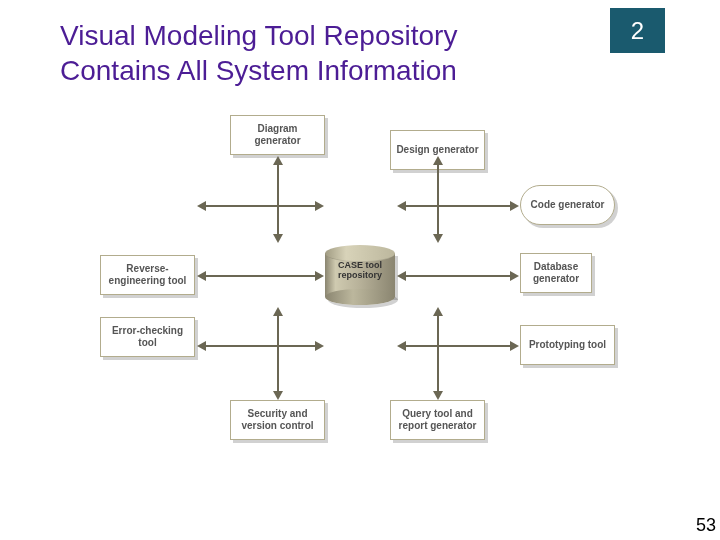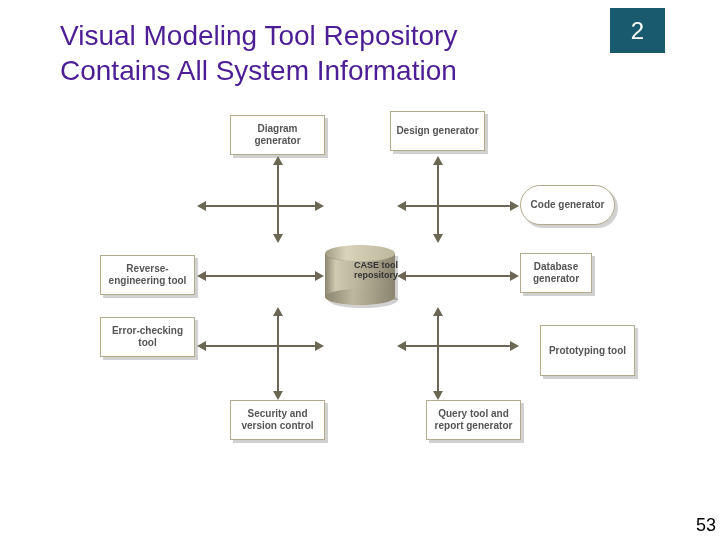--- a/index.html
+++ b/index.html
@@ -53,32 +53,32 @@
     text-align: center;
     display: flex;
     align-items: center;
     justify-content: center;
     padding: 4px;
     box-sizing: border-box;
     line-height: 1.2;
   }
   
   .b-diagram   { left: 130px; top: 5px;  width: 95px; height: 40px; }
-  .b-design    { left: 290px; top: 1px;  width: 95px; height: 40px; }
+  .b-design    { left: 290px; top: 20px;  width: 95px; height: 40px; }
   
   .b-drawing   { left: 0px;   top: 75px;  width: 95px; height: 40px; }
   .b-reverse   { left: 0px;   top: 145px; width: 95px; height: 40px; }
   .b-error     { left: 0px;   top: 207px; width: 95px; height: 40px; }
   
   .b-code      { left: 420px; top: 75px;  width: 95px; height: 40px; border-radius: 20px; }
   .b-database  { left: 420px; top: 143px; width: 72px; height: 40px; }
-  .b-proto     { left: 440px; top: 215px; width: 95px; height: 51px; }
+  .b-proto     { left: 420px; top: 215px; width: 95px; height: 40px; }
   
   .b-security  { left: 130px; top: 290px; width: 95px; height: 40px; }
-  .b-query     { left: 290px; top: 290px; width: 95px; height: 40px; margin-left: 36px; }
+  .b-query     { left: 290px; top: 290px; width: 95px; height: 40px; }
 
   
   .cylinder {
     position: absolute;
     left: 225px;
     top: 135px;
     width: 70px;
     height: 60px;
   }
   .cyl-body {
@@ -106,21 +106,20 @@
   }
   .cyl-label {
     position: absolute;
     left: 0; top: 16px;
     width: 70px;
     text-align: center;
     font-size: 9px;
     font-weight: bold;
     color: #333;
     line-height: 1.1;
-    margin-left: 16px;
   }
 
   
   .arrow {
     position: absolute;
     background: #6b6754;
   }
   .arrow.h {
     height: 2px;
   }

